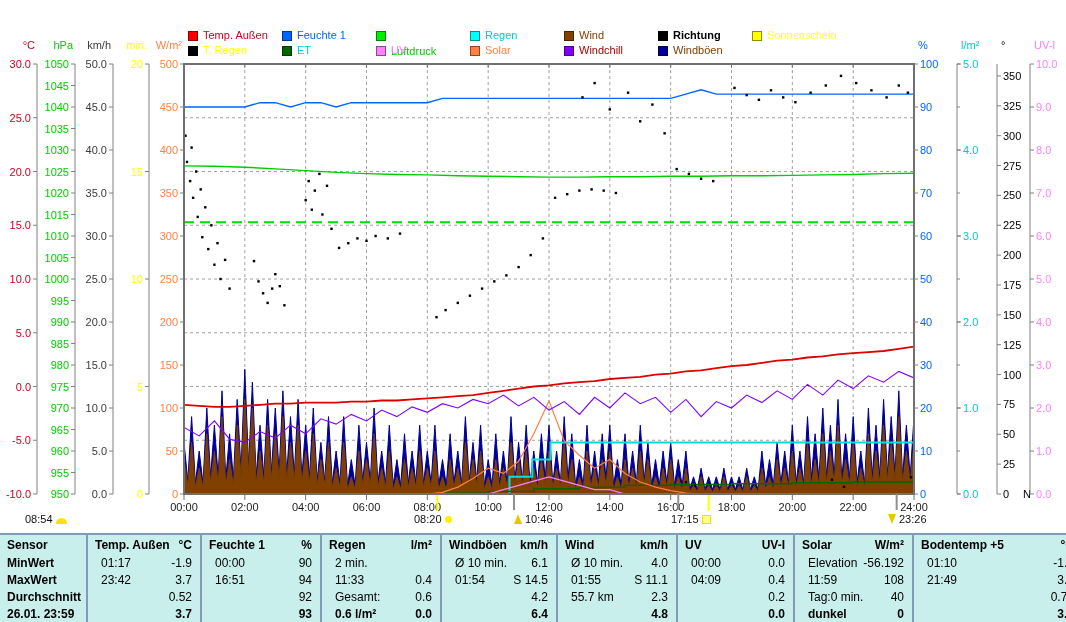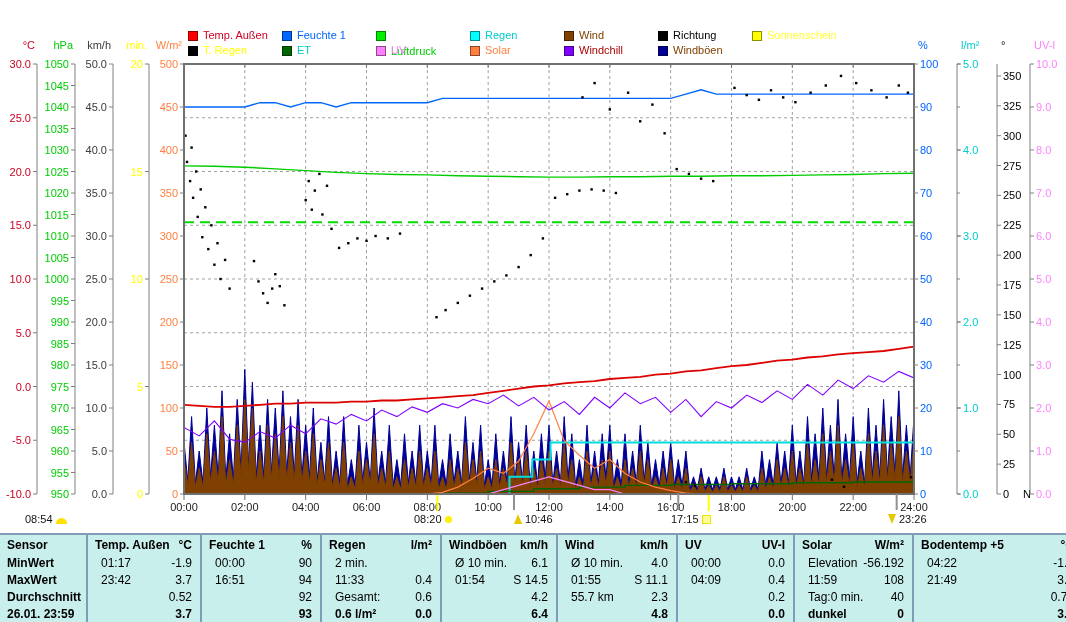--- a/index.html
+++ b/index.html
@@ -51,21 +51,21 @@
         <div class="legend-item">
           <div class="swatch" style="background: rgb(0, 255, 255);"></div>
           <div style="color: rgb(0, 204, 204);">Regen</div>
         </div>
         <div class="legend-item">
           <div class="swatch" style="background: rgb(128, 64, 0);"></div>
           <div style="color: rgb(128, 64, 0);">Wind</div>
         </div>
         <div class="legend-item">
           <div class="swatch" style="background: rgb(0, 0, 0);"></div>
-          <div style="color: rgb(0, 0, 0);">Richtung</div>
+          <div style="color: rgb(0, 0, 0); font-weight: bold;">Richtung</div>
         </div>
         <div class="legend-item">
           <div class="swatch" style="background: rgb(255, 255, 0);"></div>
           <div style="color: rgb(255, 255, 51);">Sonnenschein</div>
         </div>
       </div>
       <div class="legend-row">
         <div class="legend-item">
           <div class="swatch" style="background: rgb(0, 0, 0);"></div>
           <div style="color: rgb(255, 255, 0);">T. Regen</div>
@@ -728,21 +728,21 @@
           <div class="lab">dunkel</div>
           <div class="val">0</div>
         </div>
       </div>
       <div class="stats-col" style="width: 170px;">
         <div class="cell hdr">
           <div class="lab">Bodentemp +5</div>
           <div class="val">°C</div>
         </div>
         <div class="cell">
-          <div class="lab">04:22</div>
+          <div class="lab">01:10</div>
           <div class="val">-1.7</div>
         </div>
         <div class="cell">
           <div class="lab">21:49</div>
           <div class="val">3.3</div>
         </div>
         <div class="cell">
           <div class="lab"></div>
           <div class="val">0.75</div>
         </div>

